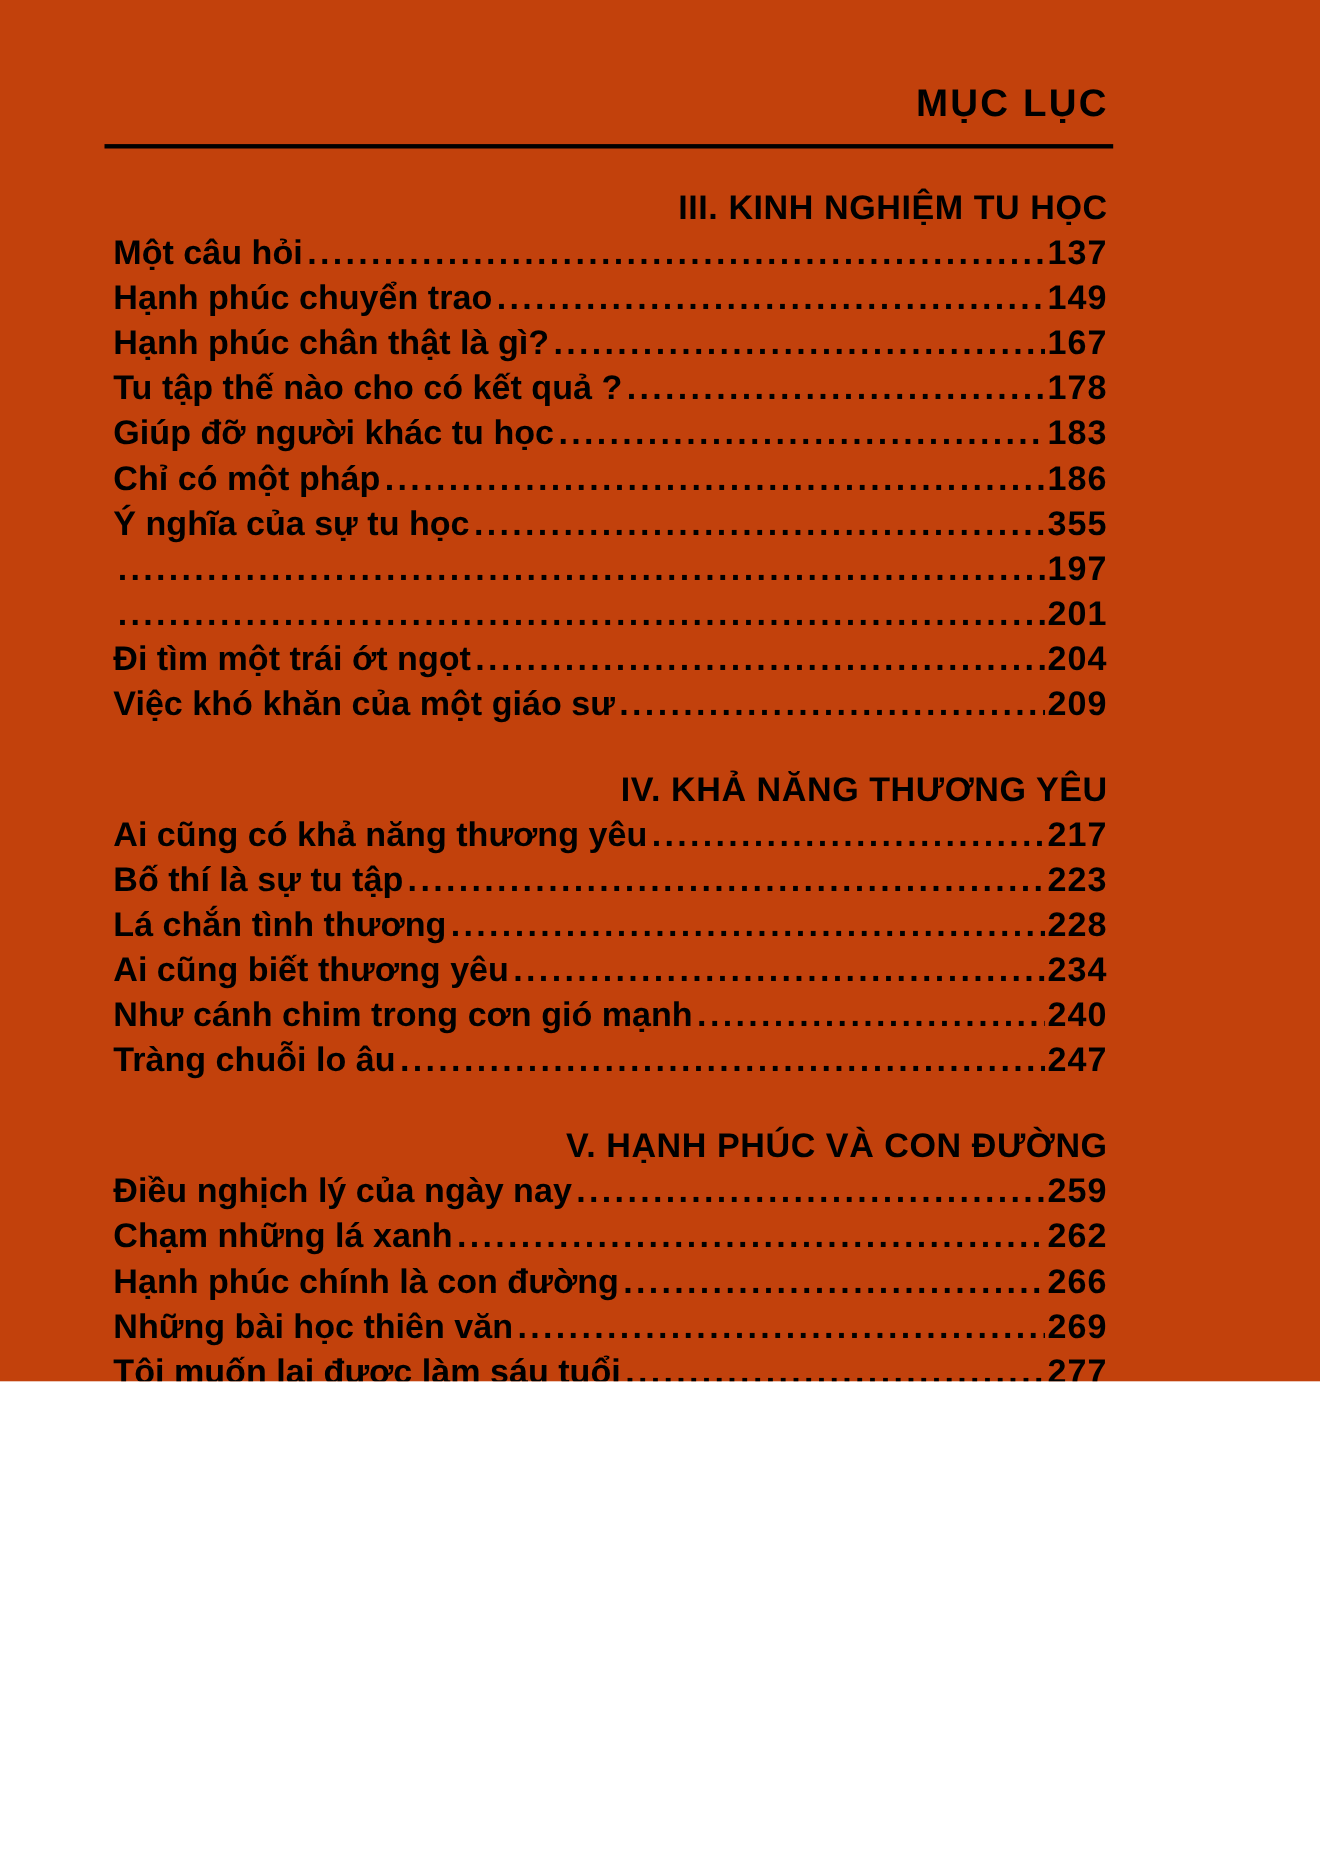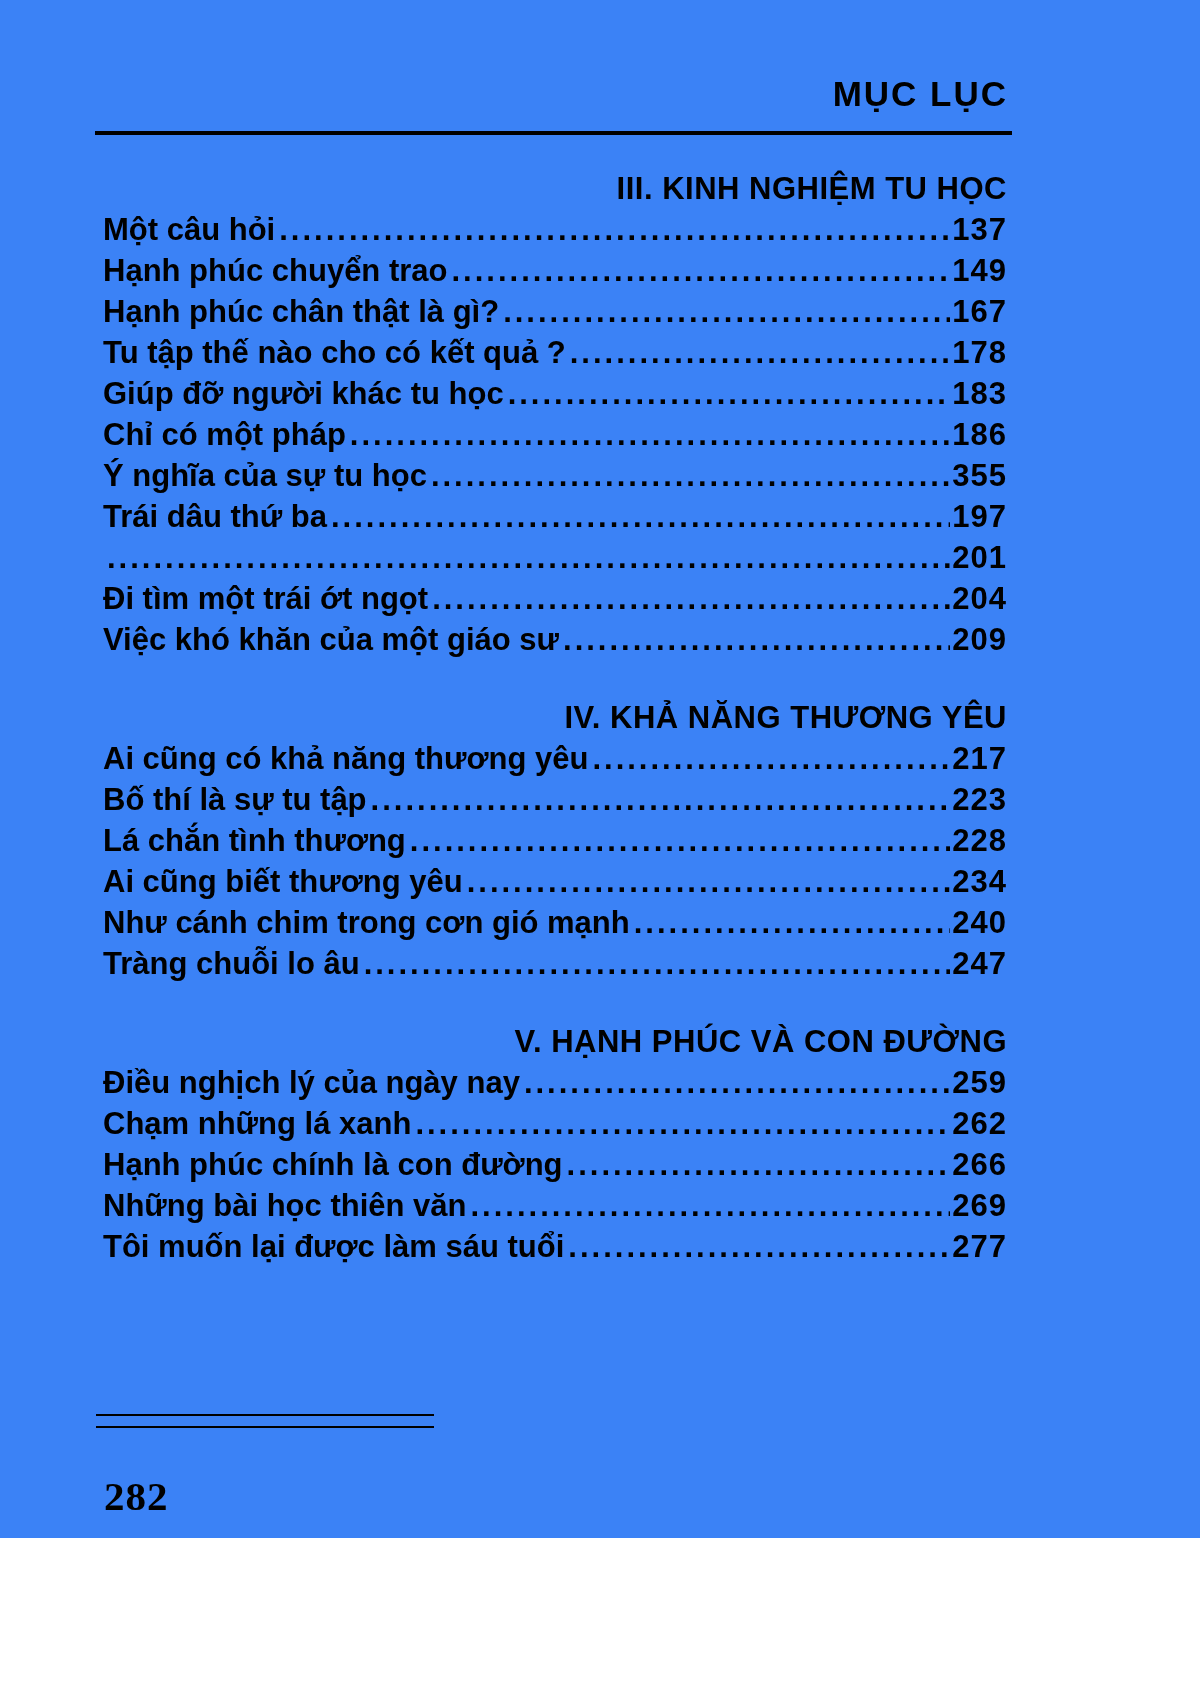--- a/index.html
+++ b/index.html
@@ -3,22 +3,22 @@
 <meta charset="utf-8">
 <style>
   html, body {
     margin: 0;
     padding: 0;
     background: #ffffff;
   }
   .page {
     position: relative;
     width: 1200px;
-    height: 1538px;
-    background: #3b82f6;
+    height: 1256px;
+    background: #c2410c;
     color: #000000;
     font-family: "Liberation Sans", sans-serif;
     overflow: hidden;
   }
   .header-title {
     position: absolute;
     top: 74px;
     right: 192px;
     font-size: 35px;
     font-weight: bold;
@@ -141,21 +141,20 @@
           <span class="toc-title">Chỉ có một pháp</span>
           <span class="toc-dots" aria-hidden="true">................................................................................................................................................................</span>
           <span class="toc-page">186</span>
         </div>
         <div class="toc-row">
           <span class="toc-title">Ý nghĩa của sự tu học</span>
           <span class="toc-dots" aria-hidden="true">................................................................................................................................................................</span>
           <span class="toc-page">355</span>
         </div>
         <div class="toc-row">
-          <span class="toc-title">Trái dâu thứ ba</span>
           <span class="toc-dots" aria-hidden="true">................................................................................................................................................................</span>
           <span class="toc-page">197</span>
         </div>
         <div class="toc-row">
           <span class="toc-dots" aria-hidden="true">................................................................................................................................................................</span>
           <span class="toc-page">201</span>
         </div>
         <div class="toc-row">
           <span class="toc-title">Đi tìm một trái ớt ngọt</span>
           <span class="toc-dots" aria-hidden="true">................................................................................................................................................................</span>

